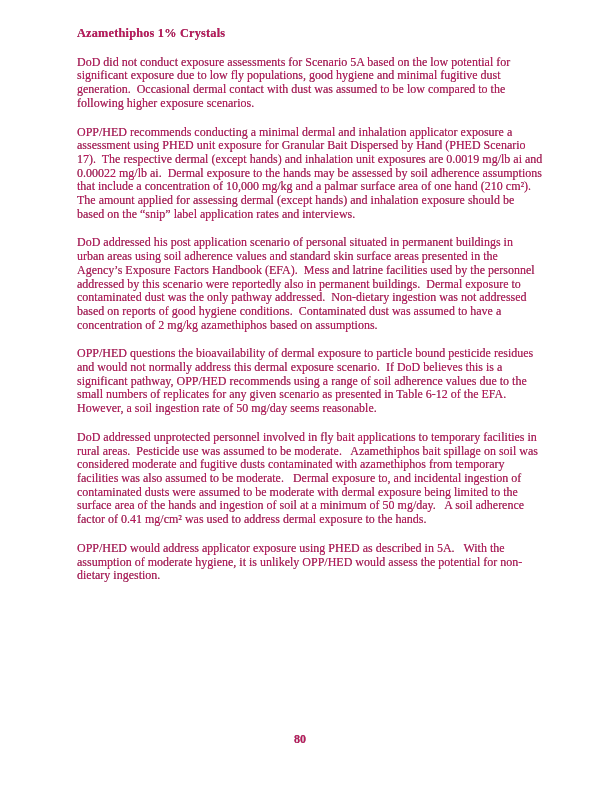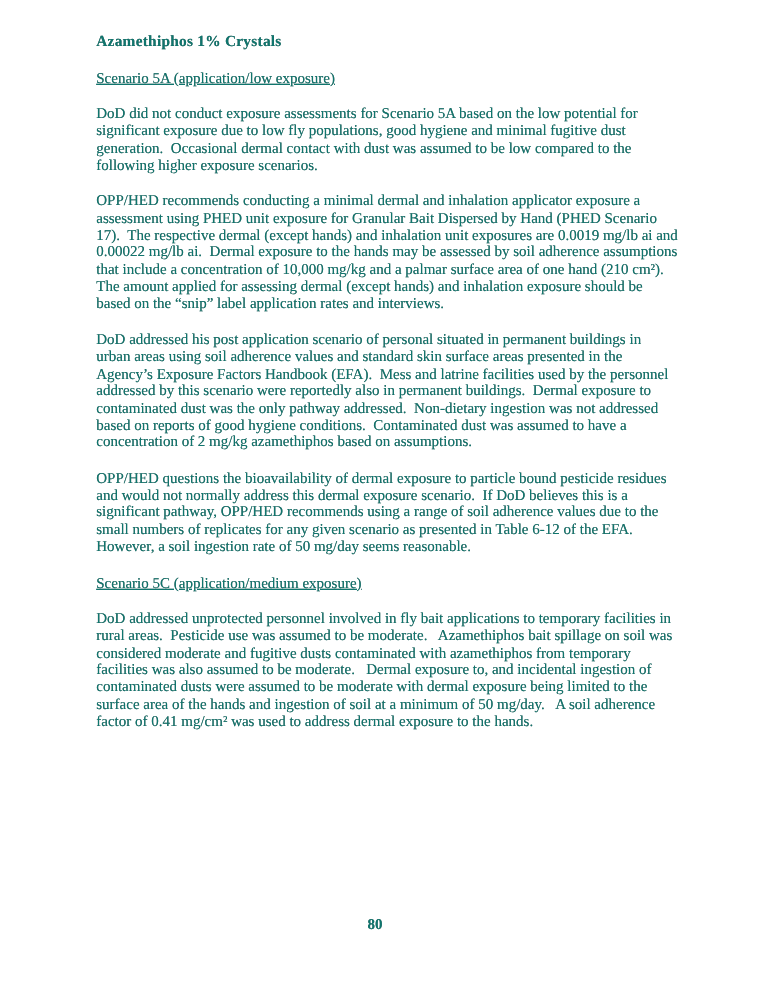--- a/index.html
+++ b/index.html
@@ -7,21 +7,21 @@
     padding: 0;
     background: #ffffff;
   }
   .page {
     position: relative;
     width: 611px;
     height: 792px;
     background: #ffffff;
     overflow: hidden;
     font-family: "Liberation Serif", "DejaVu Serif", serif;
-    color: #0f766e;
+    color: #be185d;
   }
   .content {
     position: absolute;
     left: 77px;
     top: 27px;
     width: 466px;
     font-size: 12px;
     line-height: 13.7px;
     text-shadow: 0 0 0.4px rgba(0,0,0,0.55);
   }
@@ -54,32 +54,31 @@
   }
 </style>
 </head>
 <body>
 
 <div class="page">
   <div class="content">
 
     <div class="doc-title">Azamethiphos 1% Crystals</div>
 
-    <div class="section-heading">Scenario 5A (application/low exposure)</div>
 
     <p class="para">DoD did not conduct exposure assessments for Scenario 5A based on the low potential for significant exposure due to low fly populations, good hygiene and minimal fugitive dust generation.  Occasional dermal contact with dust was assumed to be low compared to the following higher exposure scenarios.</p>
 
     <p class="para">OPP/HED recommends conducting a minimal dermal and inhalation applicator exposure a assessment using PHED unit exposure for Granular Bait Dispersed by Hand (PHED Scenario 17).  The respective dermal (except hands) and inhalation unit exposures are 0.0019 mg/lb ai and 0.00022 mg/lb ai.  Dermal exposure to the hands may be assessed by soil adherence assumptions that include a concentration of 10,000 mg/kg and a palmar surface area of one hand (210 cm²).  The amount applied for assessing dermal (except hands) and inhalation exposure should be based on the “snip” label application rates and interviews.</p>
 
 
     <p class="para">DoD addressed his post application scenario of personal situated in permanent buildings in urban areas using soil adherence values and standard skin surface areas presented in the Agency’s Exposure Factors Handbook (EFA).  Mess and latrine facilities used by the personnel addressed by this scenario were reportedly also in permanent buildings.  Dermal exposure to contaminated dust was the only pathway addressed.  Non-dietary ingestion was not addressed based on reports of good hygiene conditions.  Contaminated dust was assumed to have a concentration of 2 mg/kg azamethiphos based on assumptions.</p>
 
     <p class="para">OPP/HED questions the bioavailability of dermal exposure to particle bound pesticide residues and would not normally address this dermal exposure scenario.  If DoD believes this is a significant pathway, OPP/HED recommends using a range of soil adherence values due to the small numbers of replicates for any given scenario as presented in Table 6-12 of the EFA.   However, a soil ingestion rate of 50 mg/day seems reasonable.</p>
 
-    <div class="section-heading">Scenario 5C (application/medium exposure)</div>
 
     <p class="para">DoD addressed unprotected personnel involved in fly bait applications to temporary facilities in rural areas.  Pesticide use was assumed to be moderate.   Azamethiphos bait spillage on soil was considered moderate and fugitive dusts contaminated with azamethiphos from temporary facilities was also assumed to be moderate.   Dermal exposure to, and incidental ingestion of contaminated dusts were assumed to be moderate with dermal exposure being limited to the surface area of the hands and ingestion of soil at a minimum of 50 mg/day.   A soil adherence factor of 0.41 mg/cm² was used to address dermal exposure to the hands.</p>
 
+    <p class="para">OPP/HED would address applicator exposure using PHED as described in 5A.   With the assumption of moderate hygiene, it is unlikely OPP/HED would assess the potential for non-dietary ingestion.</p>
 
   </div>
 
   <div class="page-number">80</div>
 </div>
 
 </body></html>

